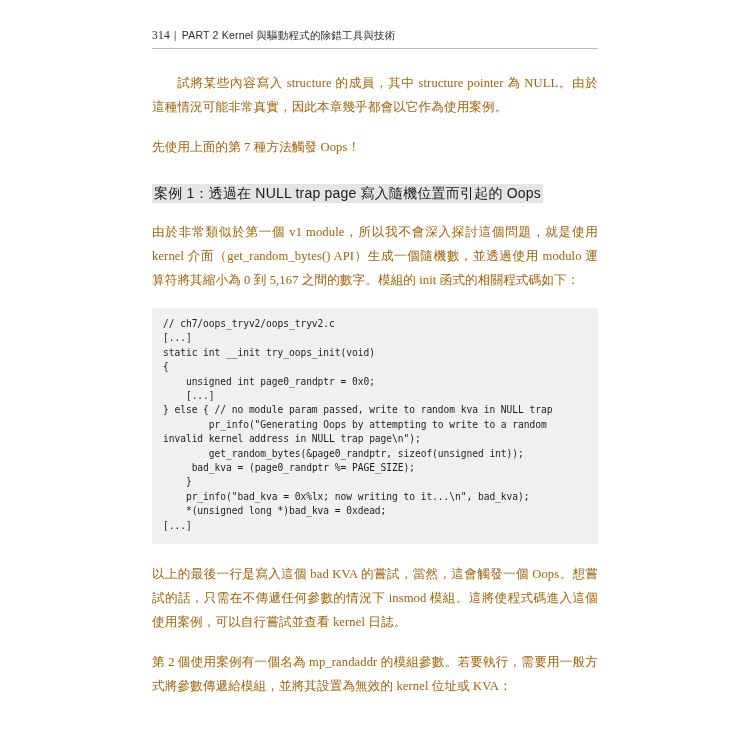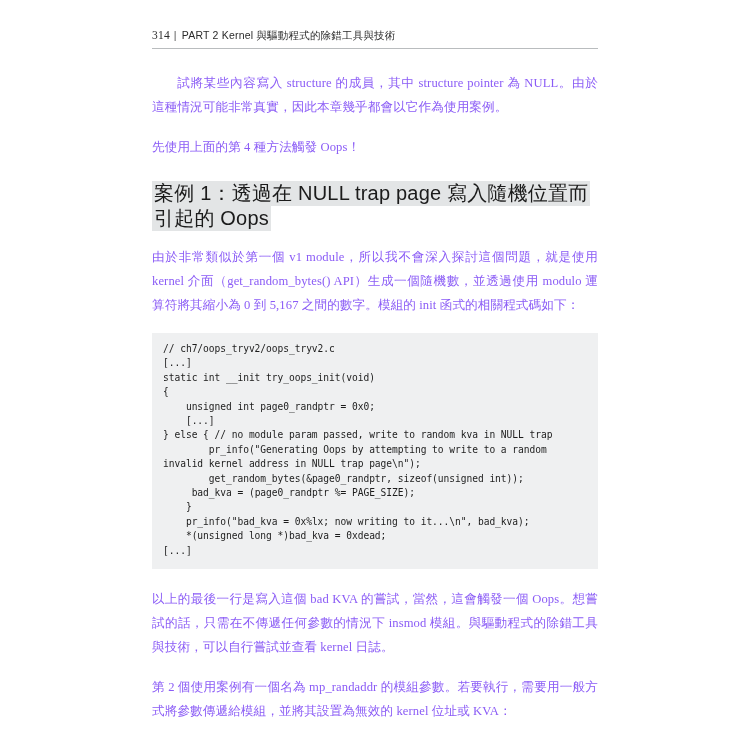--- a/index.html
+++ b/index.html
@@ -54,36 +54,36 @@
     margin-top: 2px;
     margin-bottom: 22px;
   }
 
   
   p.body-text {
     margin: 0 0 16px 0;
     font-size: 12.6px;
     line-height: 24px;
     text-align: justify;
-    color: #8b5cf6;
+    color: #a16207;
     letter-spacing: 0.1px;
   }
   p.body-text.indent {
     text-indent: 2em;
   }
   p.body-text:last-child {
     margin-bottom: 0;
   }
 
   
   h2.case-heading {
     margin: 22px 0 14px 0;
     font-family: "Liberation Sans", "DejaVu Sans", sans-serif;
     font-weight: 400;
-    font-size: 20px;
+    font-size: 14px;
     line-height: 25px;
     color: #1b1b1b;
     letter-spacing: 0.2px;
   }
   h2.case-heading .hl {
     background: #e3e5e6;
     box-decoration-break: clone;
     -webkit-box-decoration-break: clone;
     padding: 1px 2px 2px 2px;
   }
@@ -109,40 +109,40 @@
 <div class="page">
   <div class="content">
 
     <div class="page-header">
       <span class="folio">314</span><span class="sep">|</span><span>PART 2  Kernel 與驅動程式的除錯工具與技術</span>
     </div>
     <div class="header-rule"></div>
 
     <p class="body-text indent">試將某些內容寫入 structure 的成員，其中 structure pointer 為 NULL。由於這種情況可能非常真實，因此本章幾乎都會以它作為使用案例。</p>
 
-    <p class="body-text">先使用上面的第 4 種方法觸發 Oops！</p>
+    <p class="body-text">先使用上面的第 7 種方法觸發 Oops！</p>
 
     <h2 class="case-heading"><span class="hl">案例 1：透過在 NULL trap page 寫入隨機位置而引起的 Oops</span></h2>
 
     <p class="body-text">由於非常類似於第一個 v1 module，所以我不會深入探討這個問題，就是使用 kernel 介面（get_random_bytes() API）生成一個隨機數，並透過使用 modulo 運算符將其縮小為 0 到 5,167 之間的數字。模組的 init 函式的相關程式碼如下：</p>
 
     <pre class="code-block">// ch7/oops_tryv2/oops_tryv2.c
 [...]
 static int __init try_oops_init(void)
 {
     unsigned int page0_randptr = 0x0;
     [...]
 } else { // no module param passed, write to random kva in NULL trap
         pr_info("Generating Oops by attempting to write to a random invalid kernel address in NULL trap page\n");
         get_random_bytes(&amp;page0_randptr, sizeof(unsigned int));
      bad_kva = (page0_randptr %= PAGE_SIZE);
     }
     pr_info("bad_kva = 0x%lx; now writing to it...\n", bad_kva);
     *(unsigned long *)bad_kva = 0xdead;
 [...]</pre>
 
-    <p class="body-text">以上的最後一行是寫入這個 bad KVA 的嘗試，當然，這會觸發一個 Oops。想嘗試的話，只需在不傳遞任何參數的情況下 insmod 模組。與驅動程式的除錯工具與技術，可以自行嘗試並查看 kernel 日誌。</p>
+    <p class="body-text">以上的最後一行是寫入這個 bad KVA 的嘗試，當然，這會觸發一個 Oops。想嘗試的話，只需在不傳遞任何參數的情況下 insmod 模組。這將使程式碼進入這個使用案例，可以自行嘗試並查看 kernel 日誌。</p>
 
 
     <p class="body-text">第 2 個使用案例有一個名為 mp_randaddr 的模組參數。若要執行，需要用一般方式將參數傳遞給模組，並將其設置為無效的 kernel 位址或 KVA：</p>
 
   </div>
 </div>
 
 </body></html>

